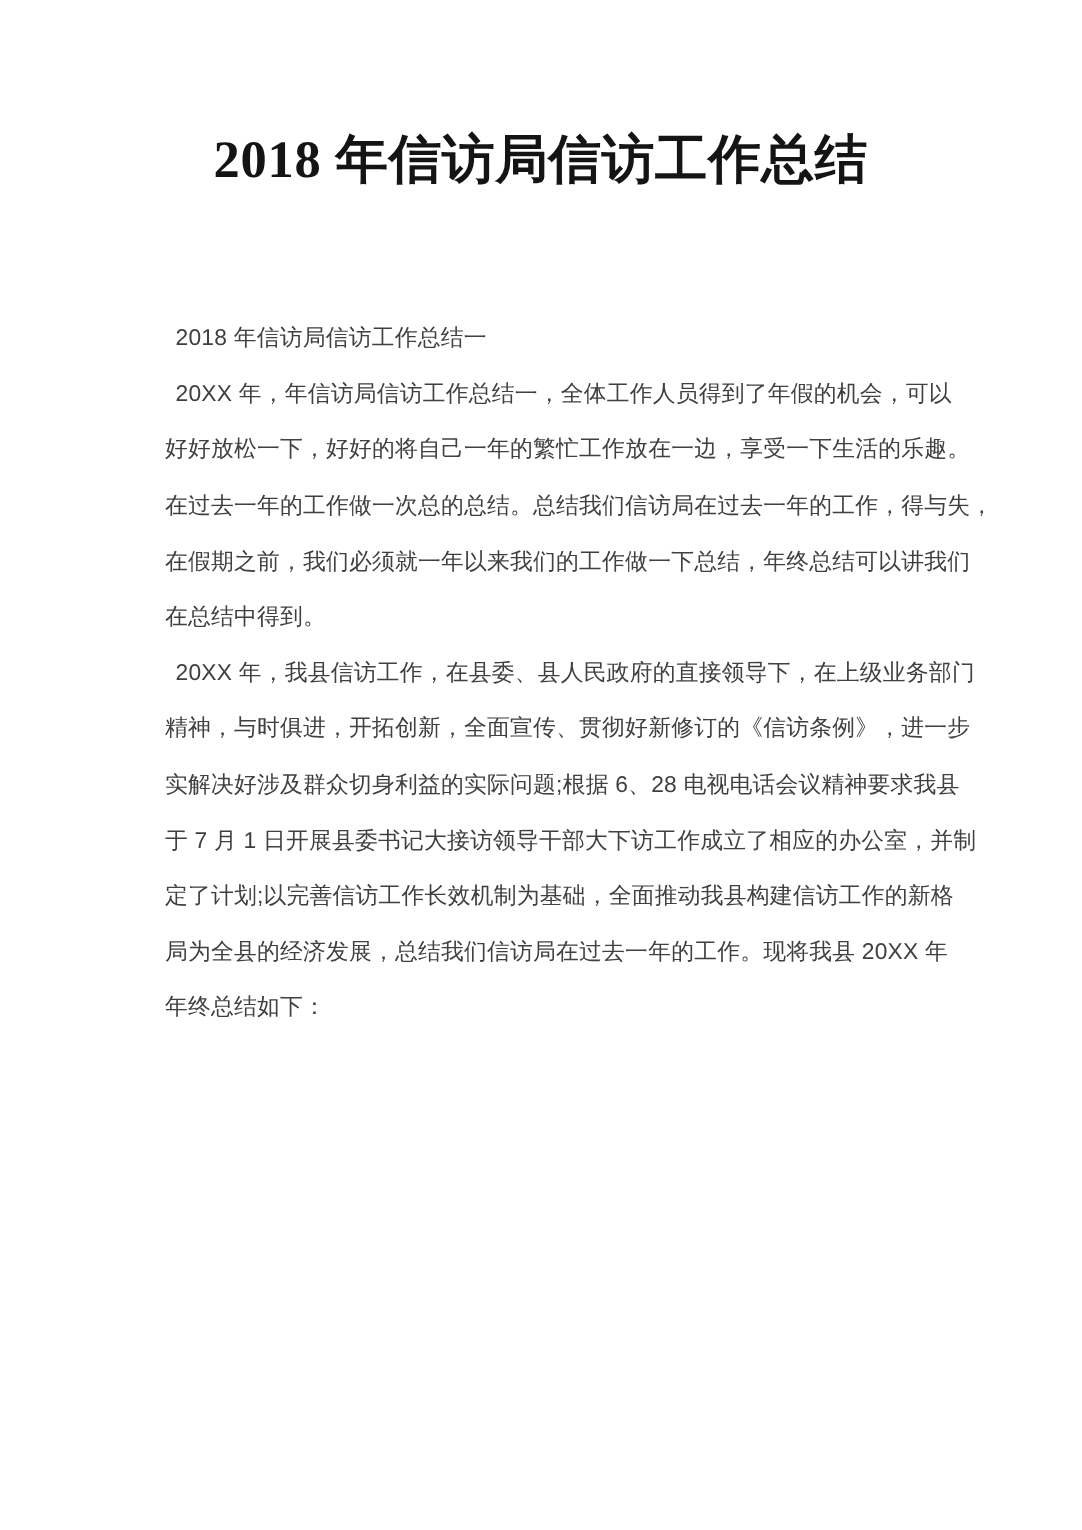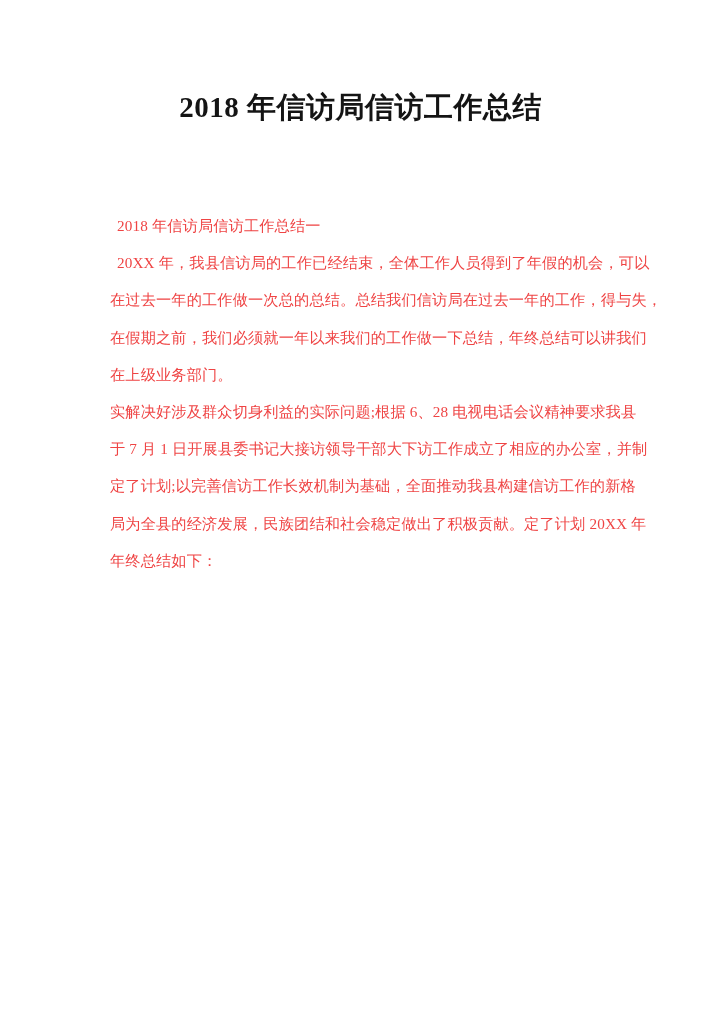--- a/index.html
+++ b/index.html
@@ -21,59 +21,62 @@
     height: 1020px;
     background: #ffffff;
     box-sizing: border-box;
   }
   .doc-title {
     position: absolute;
     left: 0;
     top: 88px;
     width: 721px;
     text-align: center;
-    font-size: 29px;
+    font-size: 35px;
     font-weight: 700;
     letter-spacing: 0.5px;
     color: #141414;
     font-family: "Liberation Serif", "DejaVu Serif", serif;
     line-height: 38px;
     white-space: nowrap;
   }
   .body-block {
     position: absolute;
     left: 110px;
     top: 207px;
     width: 512px;
   }
   .doc-line {
     font-size: 15.2px;
     line-height: 37.2px;
-    color: #ef4444;
+    color: #404040;
     white-space: nowrap;
     letter-spacing: 0.15px;
-    font-family: Liberation Serif, serif;
+    font-family: Liberation Sans, sans-serif;
   }
   .doc-line.indent {
     padding-left: 7px;
   }
 </style>
 </head>
 <body>
 
 <div class="page">
 
   <div class="doc-title">2018 年信访局信访工作总结</div>
 
   <div class="body-block">
       <div class="doc-line indent">2018 年信访局信访工作总结一</div>
-      <div class="doc-line indent">20XX 年，我县信访局的工作已经结束，全体工作人员得到了年假的机会，可以</div>
+      <div class="doc-line indent">20XX 年，年信访局信访工作总结一，全体工作人员得到了年假的机会，可以</div>
+      <div class="doc-line">好好放松一下，好好的将自己一年的繁忙工作放在一边，享受一下生活的乐趣。</div>
       <div class="doc-line">在过去一年的工作做一次总的总结。总结我们信访局在过去一年的工作，得与失，</div>
       <div class="doc-line">在假期之前，我们必须就一年以来我们的工作做一下总结，年终总结可以讲我们</div>
-      <div class="doc-line">在上级业务部门。</div>
+      <div class="doc-line">在总结中得到。</div>
+      <div class="doc-line indent">20XX 年，我县信访工作，在县委、县人民政府的直接领导下，在上级业务部门</div>
+      <div class="doc-line">精神，与时俱进，开拓创新，全面宣传、贯彻好新修订的《信访条例》，进一步</div>
       <div class="doc-line">实解决好涉及群众切身利益的实际问题;根据 6、28 电视电话会议精神要求我县</div>
       <div class="doc-line">于 7 月 1 日开展县委书记大接访领导干部大下访工作成立了相应的办公室，并制</div>
       <div class="doc-line">定了计划;以完善信访工作长效机制为基础，全面推动我县构建信访工作的新格</div>
-      <div class="doc-line">局为全县的经济发展，民族团结和社会稳定做出了积极贡献。定了计划 20XX 年</div>
+      <div class="doc-line">局为全县的经济发展，总结我们信访局在过去一年的工作。现将我县 20XX 年</div>
       <div class="doc-line">年终总结如下：</div>
     </div>
 
 </div>
 
 </body></html>

